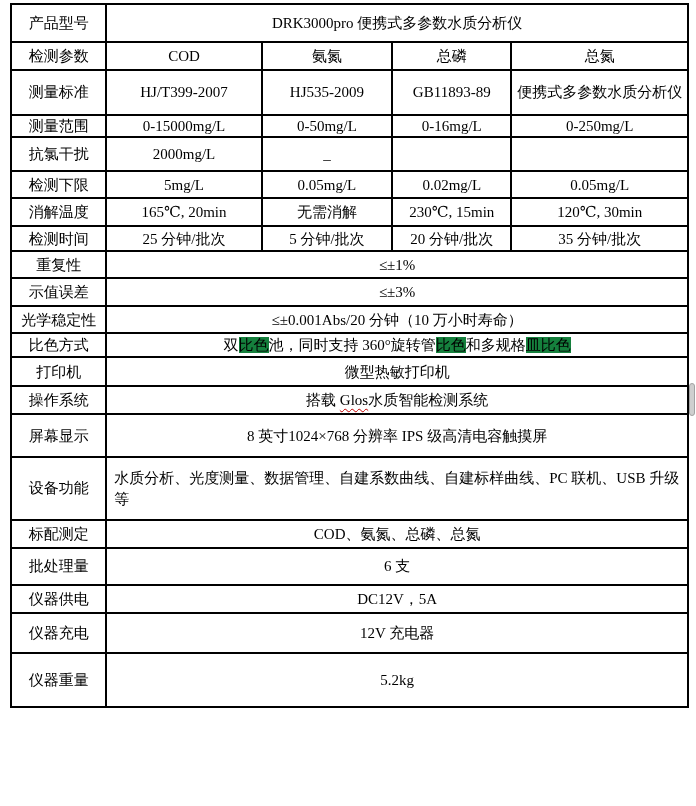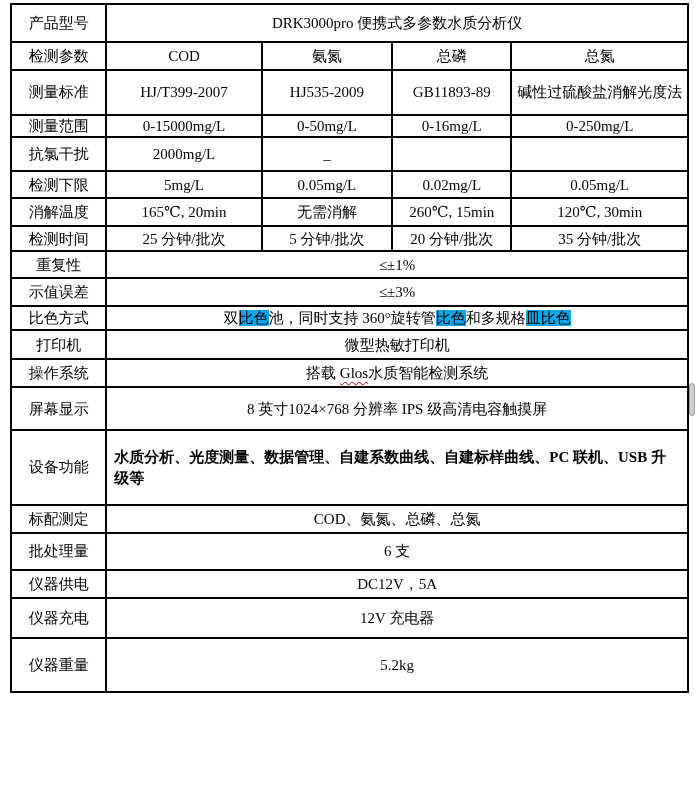--- a/index.html
+++ b/index.html
@@ -11,30 +11,30 @@
   table.spec{
     border-collapse:collapse;table-layout:fixed;
     position:absolute;left:10px;top:3px;width:679px;
   }
   td{
     border:2px solid #000;text-align:center;vertical-align:middle;
     font-size:15px;line-height:1.35;padding:0 2px;overflow:hidden;
     white-space:normal;
   }
   td.label{padding:0 1px;}
-  td.left{text-align:left;padding:16px 7px;font-weight:bold;}
+  td.left{text-align:left;padding:10px 7px;}
   .squiggle{
     text-decoration:underline;
     text-decoration-style:wavy;
     text-decoration-color:#c00000;
     text-decoration-thickness:1px;
     text-underline-offset:3px;
     text-align:center;
   }
-  .hl{background:#0ea5e9;}
+  .hl{background:#15803d;}
   .scroll-thumb{
     position:absolute;right:1px;top:383px;width:4px;height:31px;
     background:#cfcfcf;border:1px solid #a3a3a3;border-radius:3px;
   }
 </style>
 </head>
 <body>
 
 <table class="spec">
   <colgroup>
@@ -57,21 +57,21 @@
     <td>氨氮</td>
     <td>总磷</td>
     <td>总氮</td>
   </tr>
 
   <tr style="height:45px">
     <td class="label">测量标准</td>
     <td>HJ/T399-2007</td>
     <td>HJ535-2009</td>
     <td>GB11893-89</td>
-    <td>碱性过硫酸盐消解光度法</td>
+    <td>便携式多参数水质分析仪</td>
   </tr>
 
   <tr style="height:16px">
     <td class="label">测量范围</td>
     <td>0-15000mg/L</td>
     <td>0-50mg/L</td>
     <td>0-16mg/L</td>
     <td>0-250mg/L</td>
   </tr>
 
@@ -88,21 +88,21 @@
     <td>5mg/L</td>
     <td>0.05mg/L</td>
     <td>0.02mg/L</td>
     <td>0.05mg/L</td>
   </tr>
 
   <tr style="height:28px">
     <td class="label">消解温度</td>
     <td>165℃, 20min</td>
     <td>无需消解</td>
-    <td>260℃, 15min</td>
+    <td>230℃, 15min</td>
     <td>120℃, 30min</td>
   </tr>
 
   <tr style="height:25px">
     <td class="label">检测时间</td>
     <td>25 分钟/批次</td>
     <td>5 分钟/批次</td>
     <td>20 分钟/批次</td>
     <td>35 分钟/批次</td>
   </tr>
@@ -110,20 +110,24 @@
   <tr style="height:27px">
     <td class="label">重复性</td>
     <td colspan="4">≤±1%</td>
   </tr>
 
   <tr style="height:28px">
     <td class="label">示值误差</td>
     <td colspan="4">≤±3%</td>
   </tr>
 
+  <tr style="height:27px">
+    <td class="label">光学稳定性</td>
+    <td colspan="4">≤±0.001Abs/20 分钟（10 万小时寿命）</td>
+  </tr>
 
   <tr style="height:24px">
     <td class="label">比色方式</td>
     <td colspan="4"><span>双</span><span class="hl">比色</span><span>池，同时支持 360°旋转管</span><span class="hl">比色</span><span>和多规格</span><span class="hl">皿比色</span></td>
   </tr>
 
   <tr style="height:29px">
     <td class="label">打印机</td>
     <td colspan="4">微型热敏打印机</td>
   </tr>

